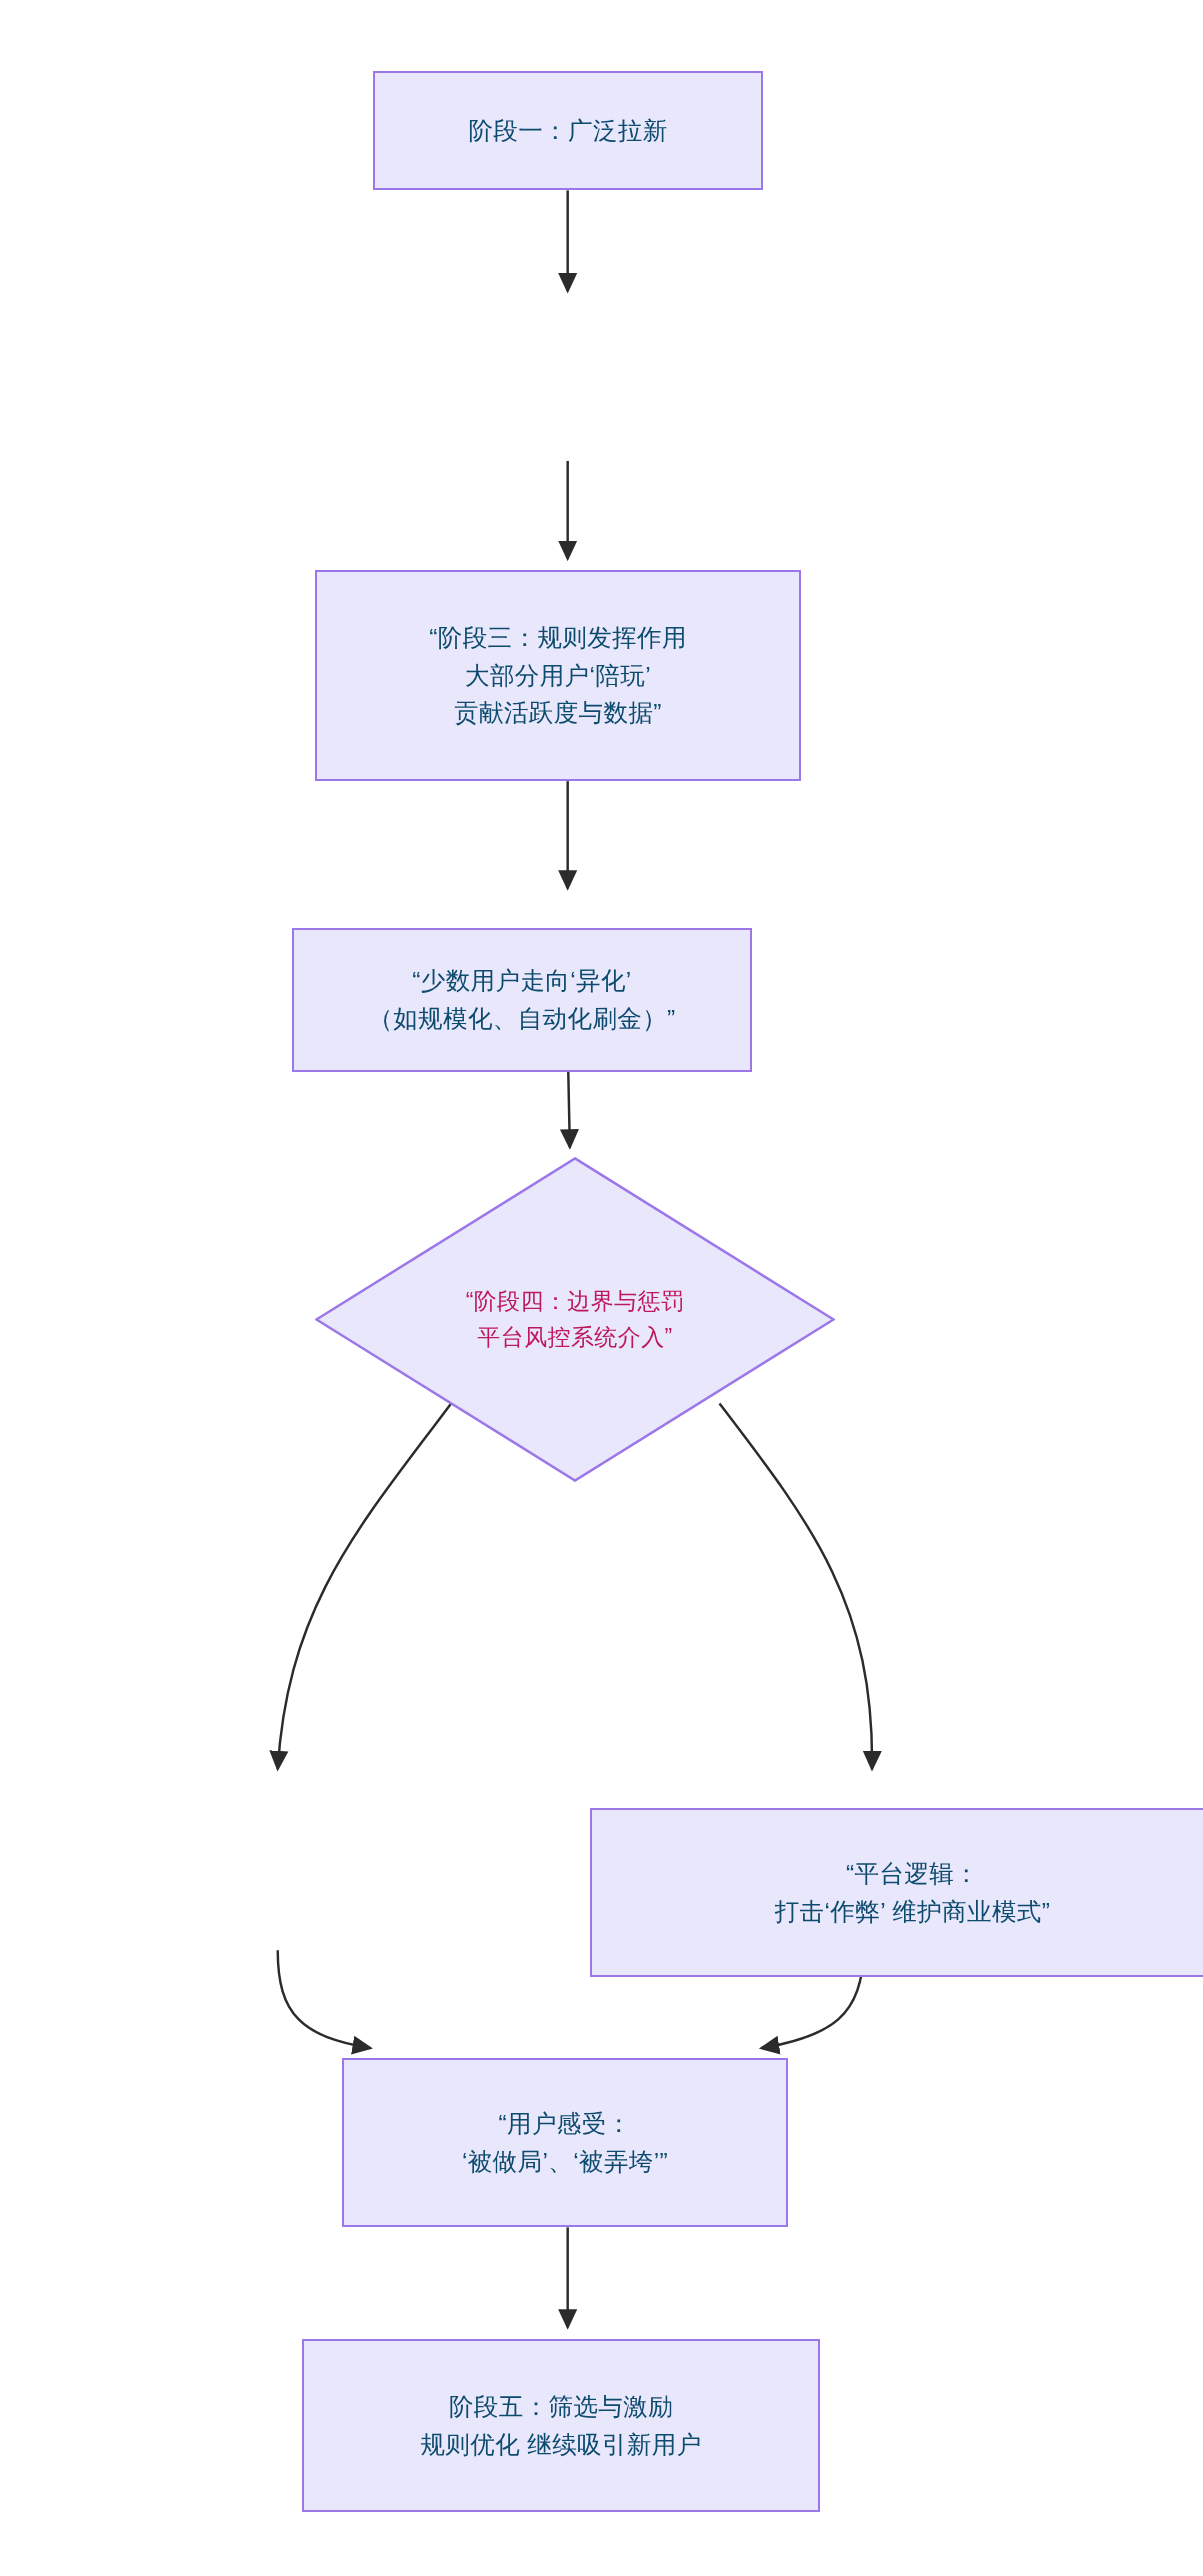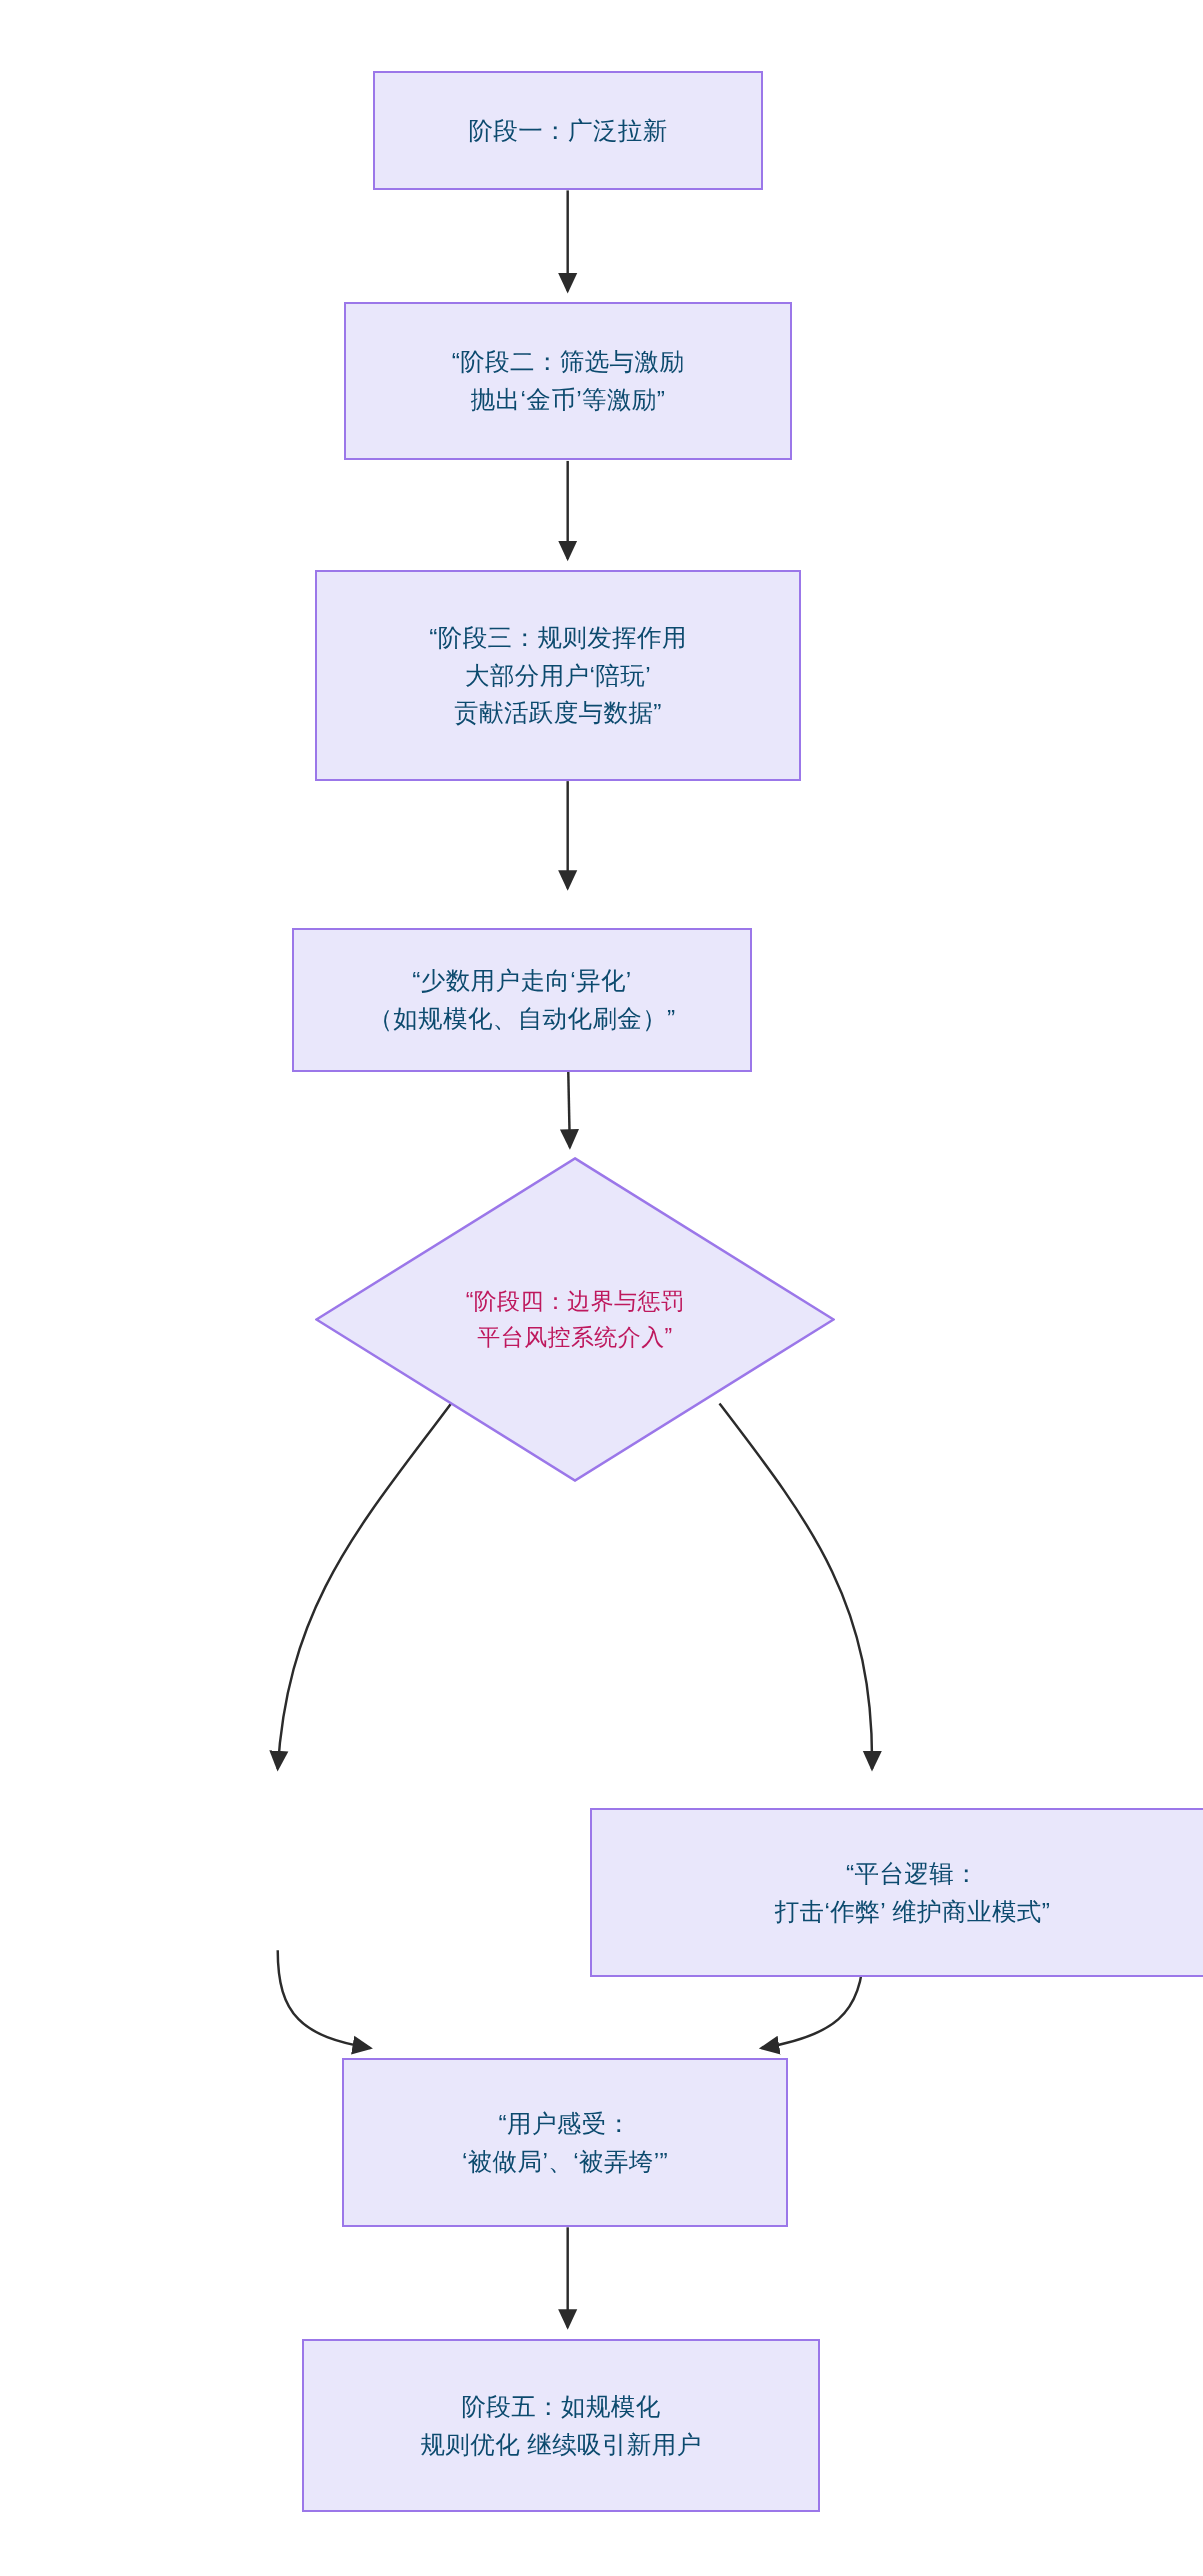--- a/index.html
+++ b/index.html
@@ -115,24 +115,20 @@
 
     <g>
       <path d="M789,3095 L789,3234" fill="none" stroke="#2b2b2b" stroke-width="3.4" marker-end="url(#arrowhead)"></path>
     </g>
   </svg>
 
   <div class="node rect" style="left:373px; top:71px; width:390px; height:119px;">
     <span>阶段一：广泛拉新</span>
   </div>
 
-  <div class="node rect" style="left:344px; top:302px; width:448px; height:158px;">
-    <span>“阶段二：筛选与激励
-抛出‘金币’等激励”</span>
-  </div>
 
   <div class="node rect" style="left:315px; top:570px; width:486px; height:211px;">
     <span>“阶段三：规则发挥作用
 大部分用户‘陪玩’
 贡献活跃度与数据”</span>
   </div>
 
   <div class="node rect" style="left:292px; top:928px; width:460px; height:144px;">
     <span>“少数用户走向‘异化’
 （如规模化、自动化刷金）”</span>
@@ -151,18 +147,18 @@
     <span>“平台逻辑：
 打击‘作弊’ 维护商业模式”</span>
   </div>
 
   <div class="node rect" style="left:342px; top:2058px; width:446px; height:169px;">
     <span>“用户感受：
 ‘被做局’、‘被弄垮’”</span>
   </div>
 
   <div class="node rect" style="left:302px; top:2339px; width:518px; height:173px;">
-    <span>阶段五：如规模化
+    <span>阶段五：筛选与激励
 规则优化 继续吸引新用户</span>
   </div>
 
 </div>
 
 
 </body></html>

